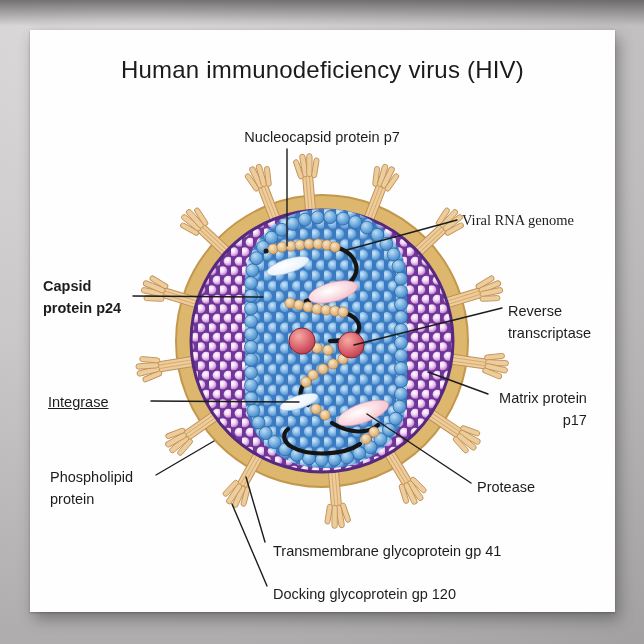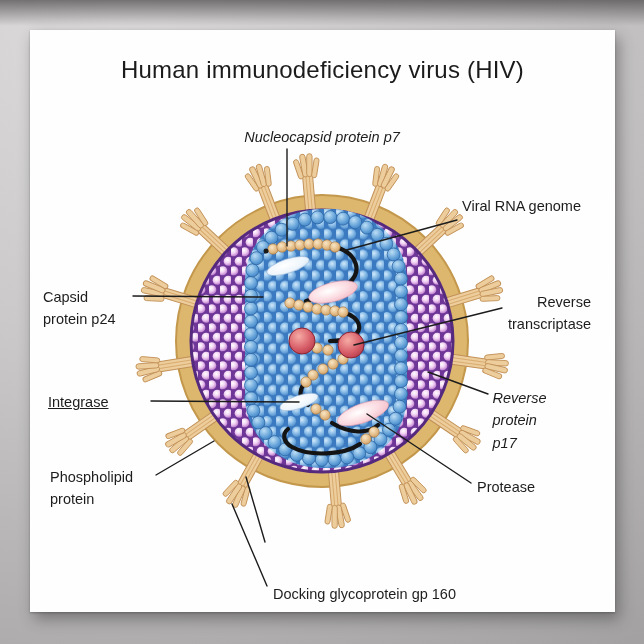--- a/index.html
+++ b/index.html
@@ -7,21 +7,21 @@
   body{background:radial-gradient(140% 120% at 20% 0%, #dedcdd 0%, #cac8c9 45%, #a3a1a2 100%);}
   .scene{position:relative;width:644px;height:464px;}
   .scene::before{content:"";position:absolute;left:0;top:0;width:644px;height:26px;
     background:linear-gradient(180deg, rgba(80,78,79,.75), rgba(80,78,79,0));pointer-events:none;}
   .poster{position:absolute;left:30px;top:30px;width:585px;height:582px;background:#fefefe;
     box-shadow:4px 7px 14px rgba(50,48,49,.45), 0 1px 2px rgba(50,48,49,.35);}
   svg.virus{position:absolute;left:0;top:0;}
   .lbl{position:absolute;font-size:14.5px;line-height:1.55;color:#1d1d1d;white-space:pre-line;}
   .title{position:absolute;left:30px;top:56px;width:585px;text-align:center;
     font-size:24px;color:#1b1b1b;letter-spacing:.2px;}
-  .center{transform:translateX(-50%);text-align:left;font-style:italic;}
+  .center{transform:translateX(-50%);text-align:right;}
 </style>
 </head>
 <body>
 
 <div class="scene">
   <div class="poster"></div>
 
   <svg class="virus" width="644" height="644" viewBox="0 0 644 644">
     <defs>
       <radialGradient id="gradMatrixDot" cx="0.4" cy="0.35" r="0.75">
@@ -212,25 +212,26 @@
       <line x1="488" y1="394" x2="428" y2="372"></line>
       <line x1="156" y1="475" x2="214" y2="441"></line>
       <line x1="471" y1="483" x2="367" y2="414"></line>
       <line x1="265" y1="542" x2="246" y2="477"></line>
       <line x1="267" y1="586" x2="232" y2="504"></line>
     </g>
   </svg>
 
   <div class="title">Human immunodeficiency virus (HIV)</div>
   <div class="lbl center" style="left:322px;top:126px;">Nucleocapsid protein p7</div>
-  <div class="lbl" style="left:462px;top:195px;">Viral RNA genome</div>
-  <div class="lbl" style="left:43px;top:286px;">Capsid
+  <div class="lbl" style="left:462px;top:209px;font-family:Liberation Serif, serif;">Viral RNA genome</div>
+  <div class="lbl" style="left:43px;top:275px;font-weight:bold;">Capsid
 protein p24</div>
-  <div class="lbl" style="left:508px;top:291px;text-align:right;">Reverse
+  <div class="lbl" style="left:508px;top:300px;">Reverse
 transcriptase</div>
   <div class="lbl" style="left:48px;top:391px;text-decoration:underline;">Integrase</div>
-  <div class="lbl center" style="left:543px;top:387px;">Reverse protein
+  <div class="lbl center" style="left:543px;top:387px;">Matrix protein
 p17</div>
   <div class="lbl" style="left:50px;top:466px;">Phospholipid
 protein</div>
   <div class="lbl" style="left:477px;top:476px;">Protease</div>
-  <div class="lbl" style="left:273px;top:583px;">Docking glycoprotein gp 160</div>
+  <div class="lbl" style="left:273px;top:540px;">Transmembrane glycoprotein gp 41</div>
+  <div class="lbl" style="left:273px;top:583px;">Docking glycoprotein gp 120</div>
 </div>
 
 </body></html>

